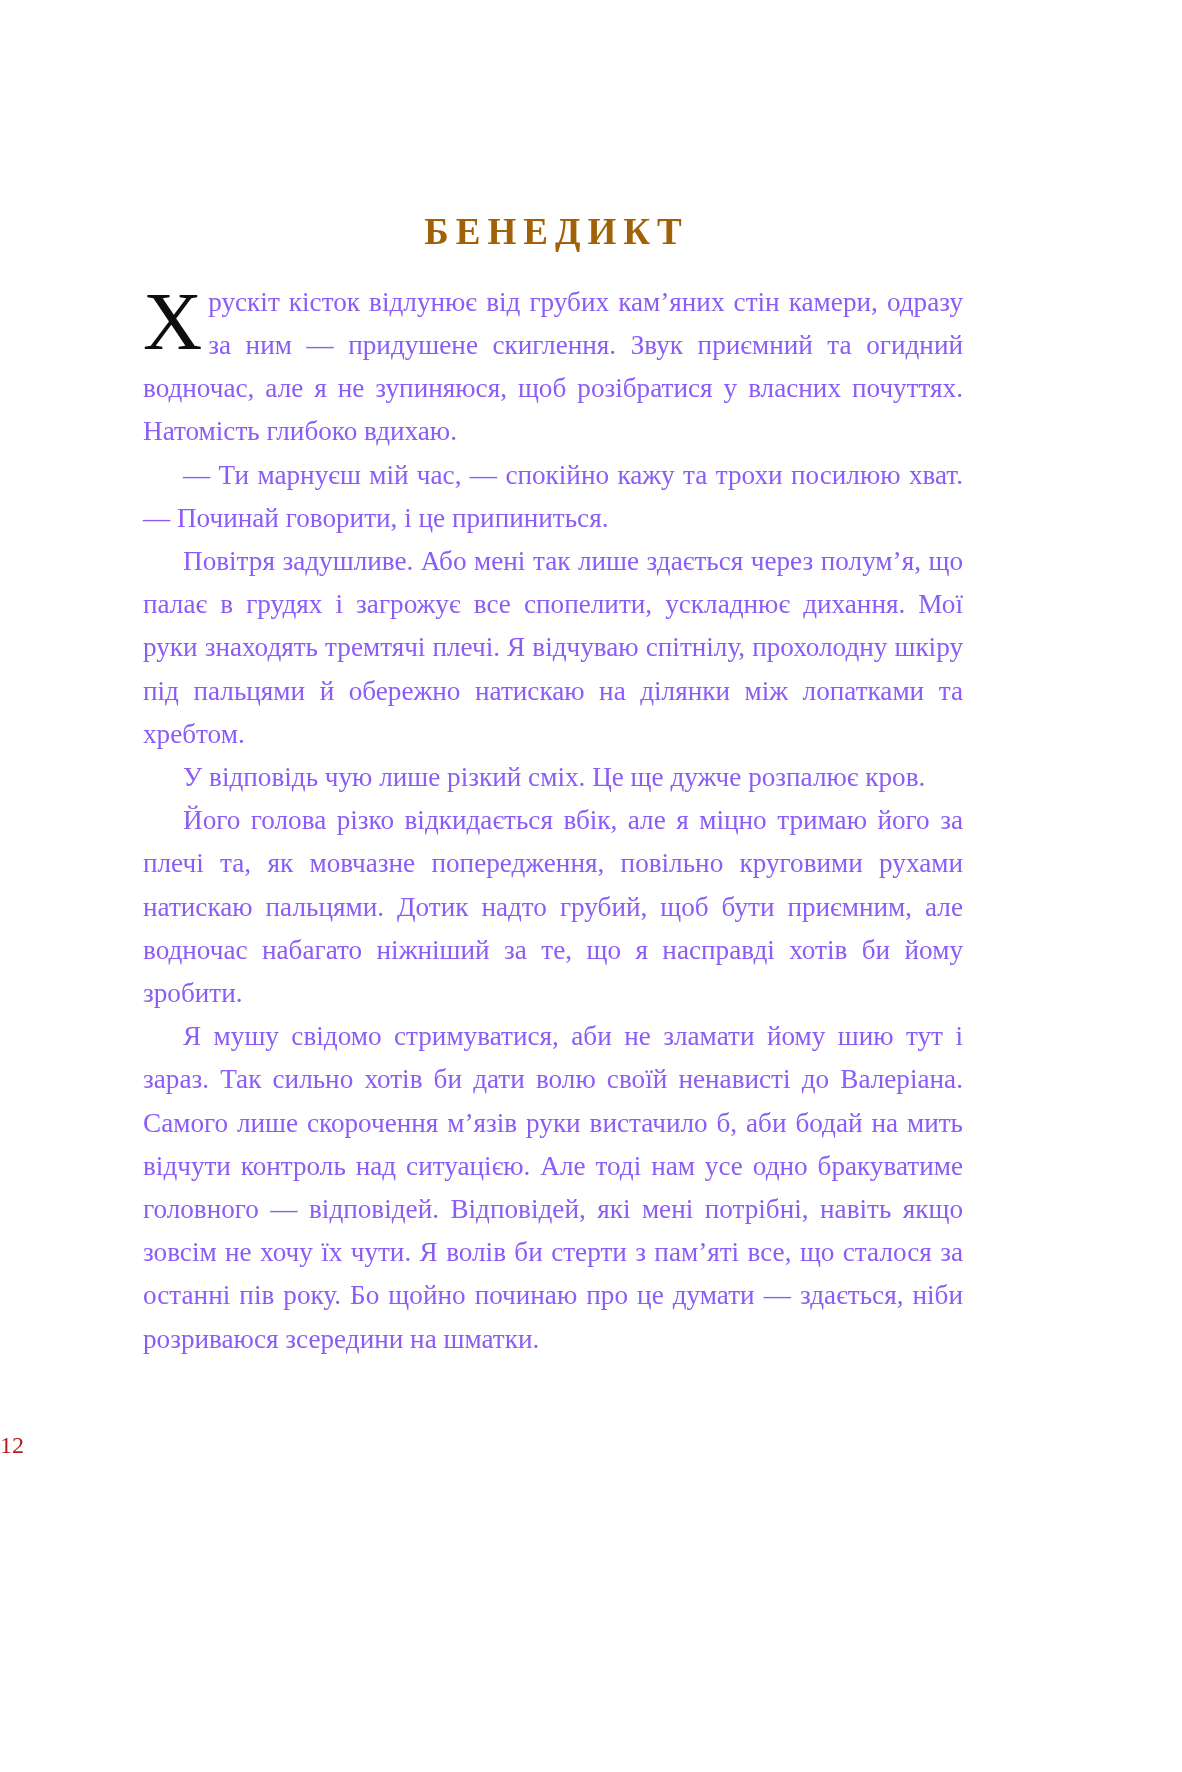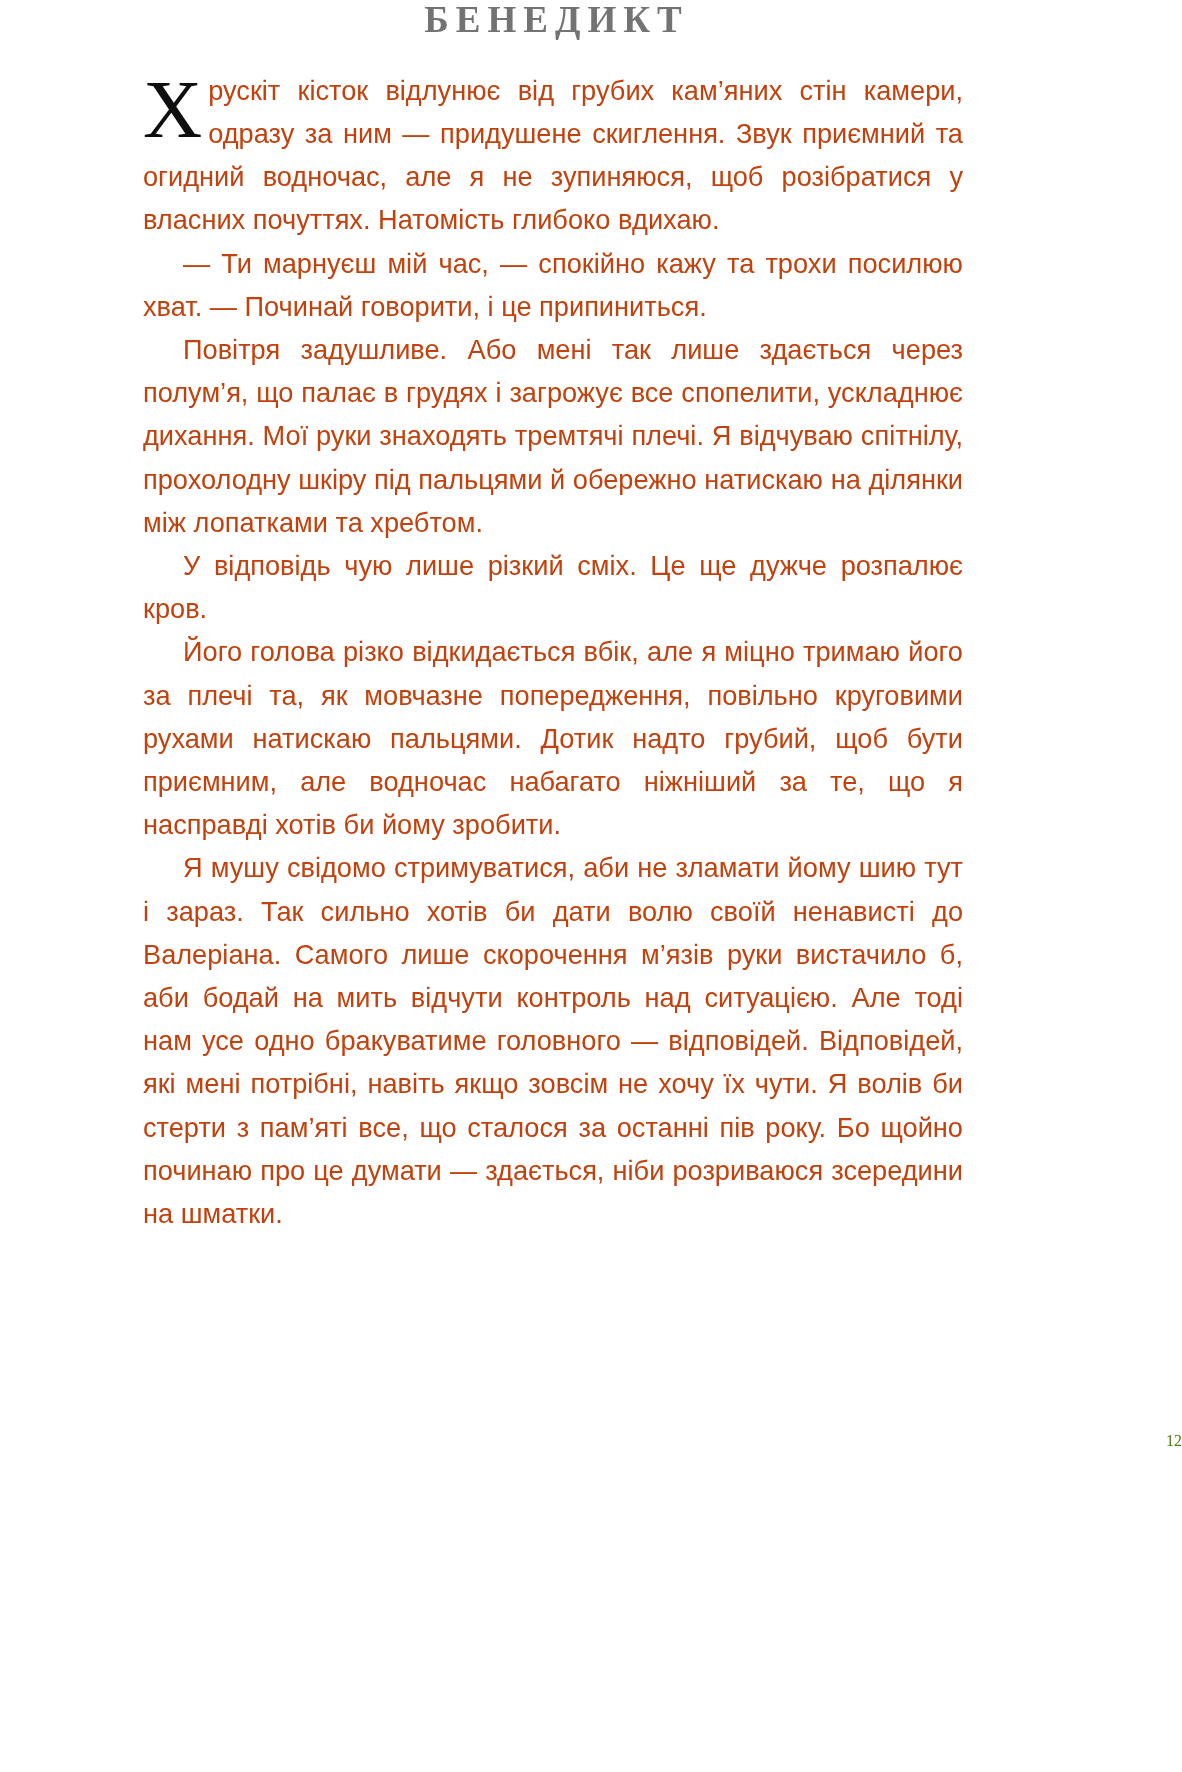--- a/index.html
+++ b/index.html
@@ -22,30 +22,31 @@
     left: 143px;
     top: 0;
     width: 820px;
   }
   .chapter-title {
     text-align: center;
     font-family: "Liberation Serif", "DejaVu Serif", serif;
     font-size: 37px;
     font-weight: 700;
     letter-spacing: 7px;
-    color: #737373;
-    margin: 0;
+    color: #a16207;
+    margin: 16px;
+    padding-top: 196px;
     text-indent: 7px;
     line-height: 1.1;
   }
   .body-text {
-    font-family: Liberation Sans, sans-serif;
+    font-family: Liberation Serif, serif;
     font-size: 27.2px;
     line-height: 43.2px;
-    color: #c2410c;
+    color: #8b5cf6;
     text-align: justify;
     text-justify: inter-word;
     margin: 0;
     hyphens: manual;
   }
   .first-para {
     margin-top: 28px;
     text-align: justify;
   }
   .first-para .dropcap {
@@ -63,24 +64,24 @@
     margin: 0;
   }
   p.para.no-indent {
     text-indent: 0;
   }
   .page-number {
     position: absolute;
     left: 0;
     right: 0;
     top: 1432px;
-    text-align: right;
+    text-align: left;
     font-family: "Liberation Serif", "DejaVu Serif", serif;
-    font-size: 16px;
-    color: #4d7c0f;
+    font-size: 24px;
+    color: #b91c1c;
   }
 </style>
 </head>
 <body>
 
 <div class="page">
 
   <div class="content">
 
     <h1 class="chapter-title">БЕНЕДИКТ</h1>

